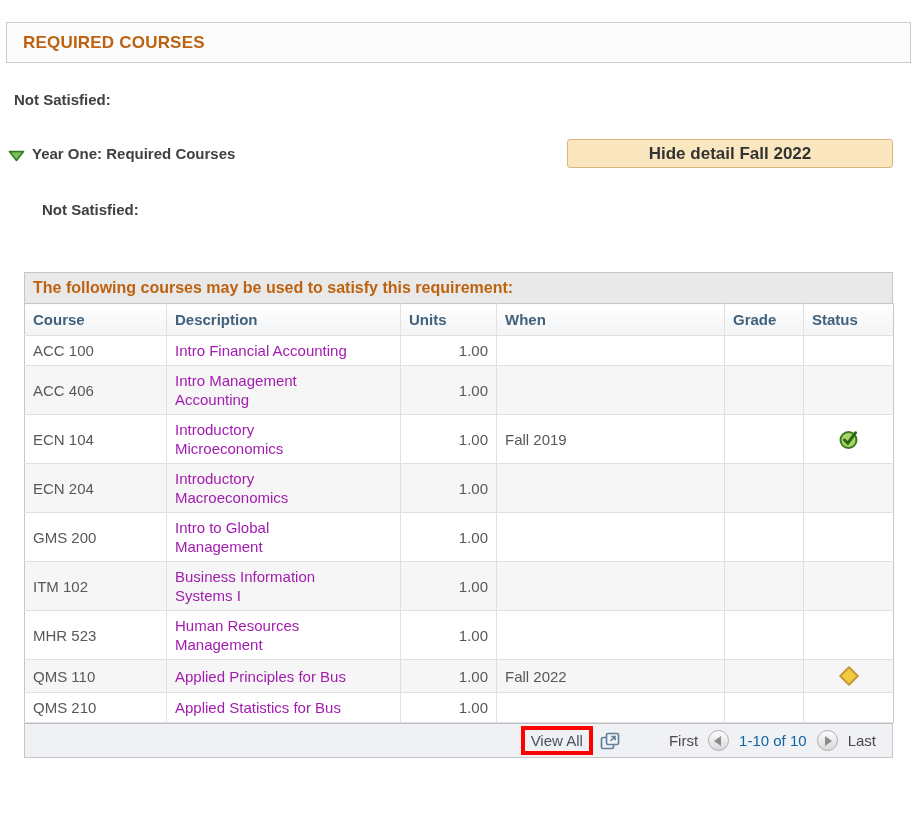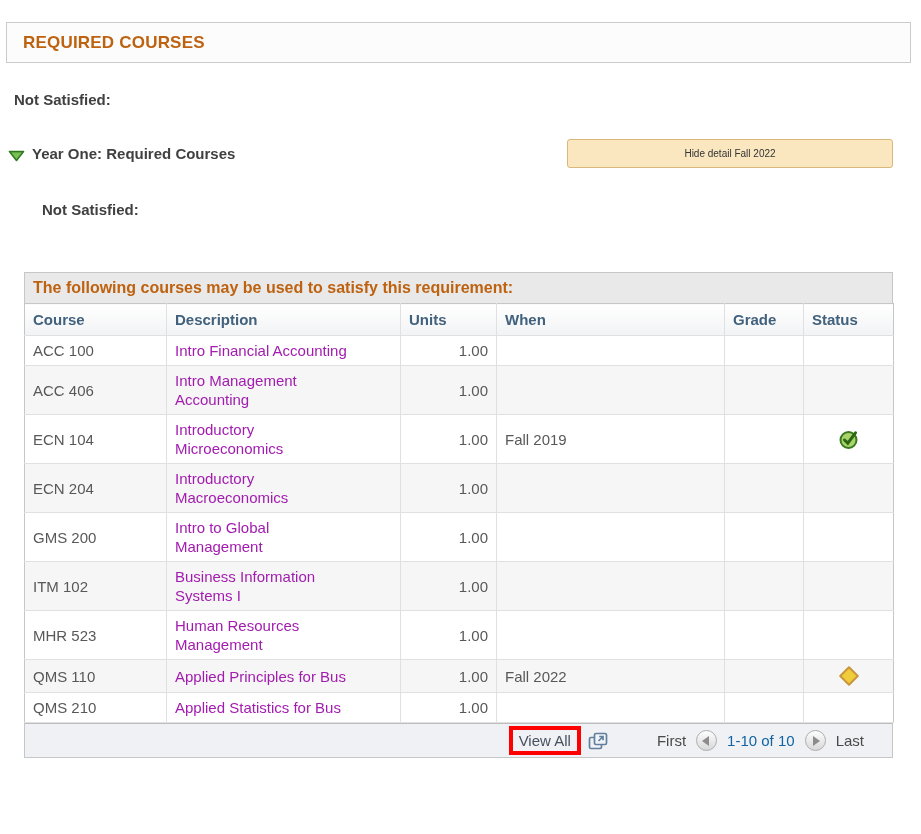--- a/index.html
+++ b/index.html
@@ -40,22 +40,23 @@
   }
   .collapse-icon { width: 17px; height: 12px; margin-right: 7px; cursor: pointer; }
   .req-title { font-size: 15px; font-weight: bold; color: #404040; }
   .detail-button {
     position: absolute; right: 4px; top: 0;
     width: 326px; height: 29px;
     background: #fae7c0;
     border: 1px solid #d9b87c;
     border-radius: 3px;
     font-family: "Liberation Sans", sans-serif;
-    font-size: 10px; color: #333333;
+    font-size: 17px; color: #333333;
     cursor: pointer;
+    font-weight: bold;
   }
 
   
   .grid-wrap {
     position: absolute; left: 24px; top: 272px; width: 869px;
   }
   .grid-caption {
     background: #e9e9e9;
     border: 1px solid #c6c6c6;
     border-bottom: none;
@@ -100,21 +101,21 @@
   td.c-status { text-align: center; padding: 3px; }
   .status-icon { display: inline-flex; vertical-align: middle; }
 
   
   .grid-footer {
     background: #eff1f4;
     border: 1px solid #c6c6c6;
     border-top: 1px solid #bdbdbd;
     height: 35px;
     display: flex; align-items: center; justify-content: flex-end;
-    padding: 0 22px;
+    padding: 0 10px;
     font-size: 15px; color: #4a4a4a;
   }
   .annotation-red {
     border: 4px solid #fe0000;
     padding: 2px 6px;
     display: inline-flex; align-items: center;
     margin-right: 6px;
   }
   .view-all-link { color: #47525e; cursor: pointer; text-decoration: none; }
   .popup-icon { margin-right: 42px; cursor: pointer; display: inline-flex; }

